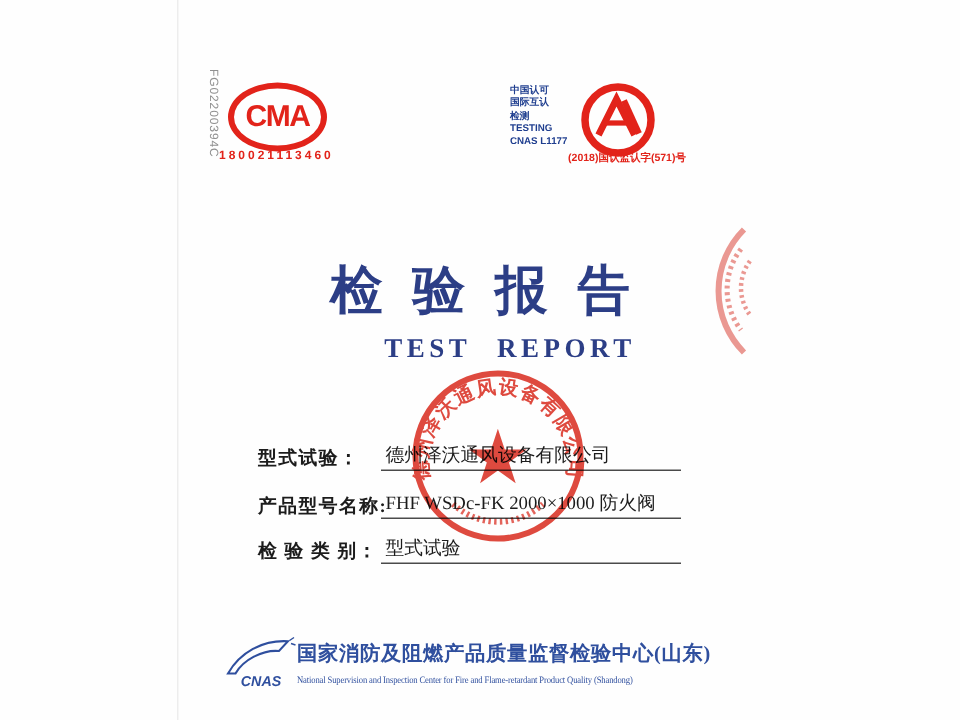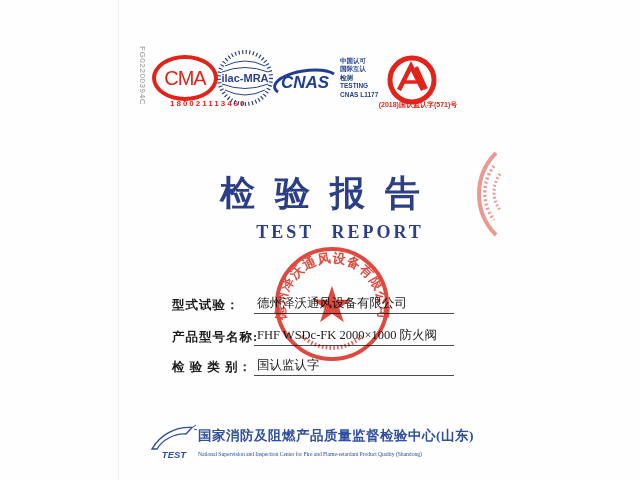--- a/index.html
+++ b/index.html
@@ -23,27 +23,27 @@
     font-family:"Liberation Sans",sans-serif;
   }
 
   
   .cma-oval{
     left:152px;top:55px;width:58px;height:38px;
     border:4px solid #e2231a;border-radius:50%;
     display:flex;align-items:center;justify-content:center;
   }
   .cma-text{
-    font-family:"Liberation Sans",sans-serif;font-weight:normal;
+    font-family:"Liberation Sans",sans-serif;font-weight:bold;
     font-size:20px;color:#e2231a;letter-spacing:-1px;
   }
   .cma-number{
     left:146px;top:99px;width:76px;text-align:center;
     font-family:"Liberation Sans",sans-serif;
-    font-size:8px;font-weight:bold;color:#e2231a;letter-spacing:2px;margin-left:24px;
+    font-size:8px;font-weight:bold;color:#e2231a;letter-spacing:2px;
   }
   .ilac-wrap{left:216px;top:49px;}
   .cnas-wrap{left:272px;top:62px;}
   .cnas-side{
     left:340px;top:57px;width:60px;
     font-family:"Liberation Sans",sans-serif;
     font-size:6.5px;line-height:8.4px;font-weight:bold;color:#1f3e8f;
   }
   .cal-wrap{left:386px;top:54px;}
   .cal-caption{
@@ -105,37 +105,21 @@
   <div class="abs page-edge"></div>
 
 
   <div class="abs side-code">FG02200394C</div>
 
   <div class="abs cma-oval">
     <span class="cma-text">CMA</span>
   </div>
   <div class="abs cma-number">180021113460</div>
 
-  <div class="abs ilac-wrap">
-    <svg width="58" height="58" viewBox="0 0 58 58">
-      <circle cx="29" cy="29" r="26" fill="none" stroke="#2a3f8f" stroke-width="4" stroke-dasharray="1.2 2.4"></circle>
-      <path d="M9,17 Q29,7 49,17" fill="none" stroke="#2a3f8f" stroke-width="1"></path>
-      <path d="M6,23 Q29,14 52,23" fill="none" stroke="#2a3f8f" stroke-width="1"></path>
-      <path d="M6,35 Q29,44 52,35" fill="none" stroke="#2a3f8f" stroke-width="1"></path>
-      <path d="M9,41 Q29,51 49,41" fill="none" stroke="#2a3f8f" stroke-width="1"></path>
-      <text x="29" y="33" text-anchor="middle" font-family="Liberation Sans,sans-serif" font-size="11" font-weight="bold" fill="#2a3f8f">ilac-MRA</text>
-    </svg>
-  </div>
 
-  <div class="abs cnas-wrap">
-    <svg width="66" height="36" viewBox="0 0 66 36">
-      <path d="M6,30 A31,12 -8 1 1 62,12" fill="none" stroke="#1f3e8f" stroke-width="3"></path>
-      <text x="33" y="26" text-anchor="middle" font-family="Liberation Sans,sans-serif" font-style="italic" font-weight="bold" font-size="17" fill="#1f3e8f">CNAS</text>
-    </svg>
-  </div>
   <div class="abs cnas-side">
     <div>中国认可</div>
     <div>国际互认</div>
     <div>检测</div>
     <div>TESTING</div>
     <div>CNAS L1177</div>
   </div>
 
   <div class="abs cal-wrap">
     <svg width="52" height="52" viewBox="0 0 52 52">
@@ -150,21 +134,21 @@
   <div class="abs title-zh">检验报告</div>
   <div class="abs title-en">TEST REPORT</div>
 
   <div class="abs form-row row-1">
     <span class="flabel">型式试验：</span><span class="fvalue">德州泽沃通风设备有限公司</span>
   </div>
   <div class="abs form-row row-2">
     <span class="flabel">产品型号名称:</span><span class="fvalue">FHF WSDc-FK 2000×1000 防火阀</span>
   </div>
   <div class="abs form-row row-3">
-    <span class="flabel">检 验 类 别：</span><span class="fvalue">国认监认字</span>
+    <span class="flabel">检 验 类 别：</span><span class="fvalue">型式试验</span>
   </div>
 
   <div class="abs stamp">
     <svg width="120" height="120" viewBox="0 0 120 120">
       <circle cx="60" cy="60" r="55" fill="none" stroke="#dd3a2e" stroke-width="4"></circle>
       <defs>
         <path id="stampTopArc" d="M 15,79 A 47,47 0 1 1 105,79" fill="none"></path>
       </defs>
       <text font-size="13" font-weight="bold" fill="#dd3a2e" letter-spacing="1">
         <textPath href="#stampTopArc" startOffset="50%" text-anchor="middle">德州泽沃通风设备有限公司</textPath>
@@ -181,17 +165,17 @@
       <path d="M 42,24 A 30,30 0 0 0 42,60" fill="none" stroke="#e4776f" stroke-width="3" stroke-dasharray="1.8 2.2"></path>
     </svg>
   </div>
 
   <div class="abs footer-swoosh">
     <svg width="48" height="26" viewBox="0 0 48 26">
       <path d="M2,25 C10,11 25,2.5 42,3.5 L36,10 C25,9 12,16 7,25 Z" fill="none" stroke="#2f4f9e" stroke-width="1.4"></path>
       <path d="M43,3 l3,-2 M44,5 l3,1" stroke="#2f4f9e" stroke-width="1"></path>
     </svg>
   </div>
-  <div class="abs footer-sdqi">TEST</div>
+  <div class="abs footer-sdqi">CNAS</div>
   <div class="abs footer-zh">国家消防及阻燃产品质量监督检验中心(山东)</div>
   <div class="abs footer-en">National Supervision and Inspection Center for Fire and Flame-retardant Product Quality (Shandong)</div>
 
 </div>
 
 </body></html>

